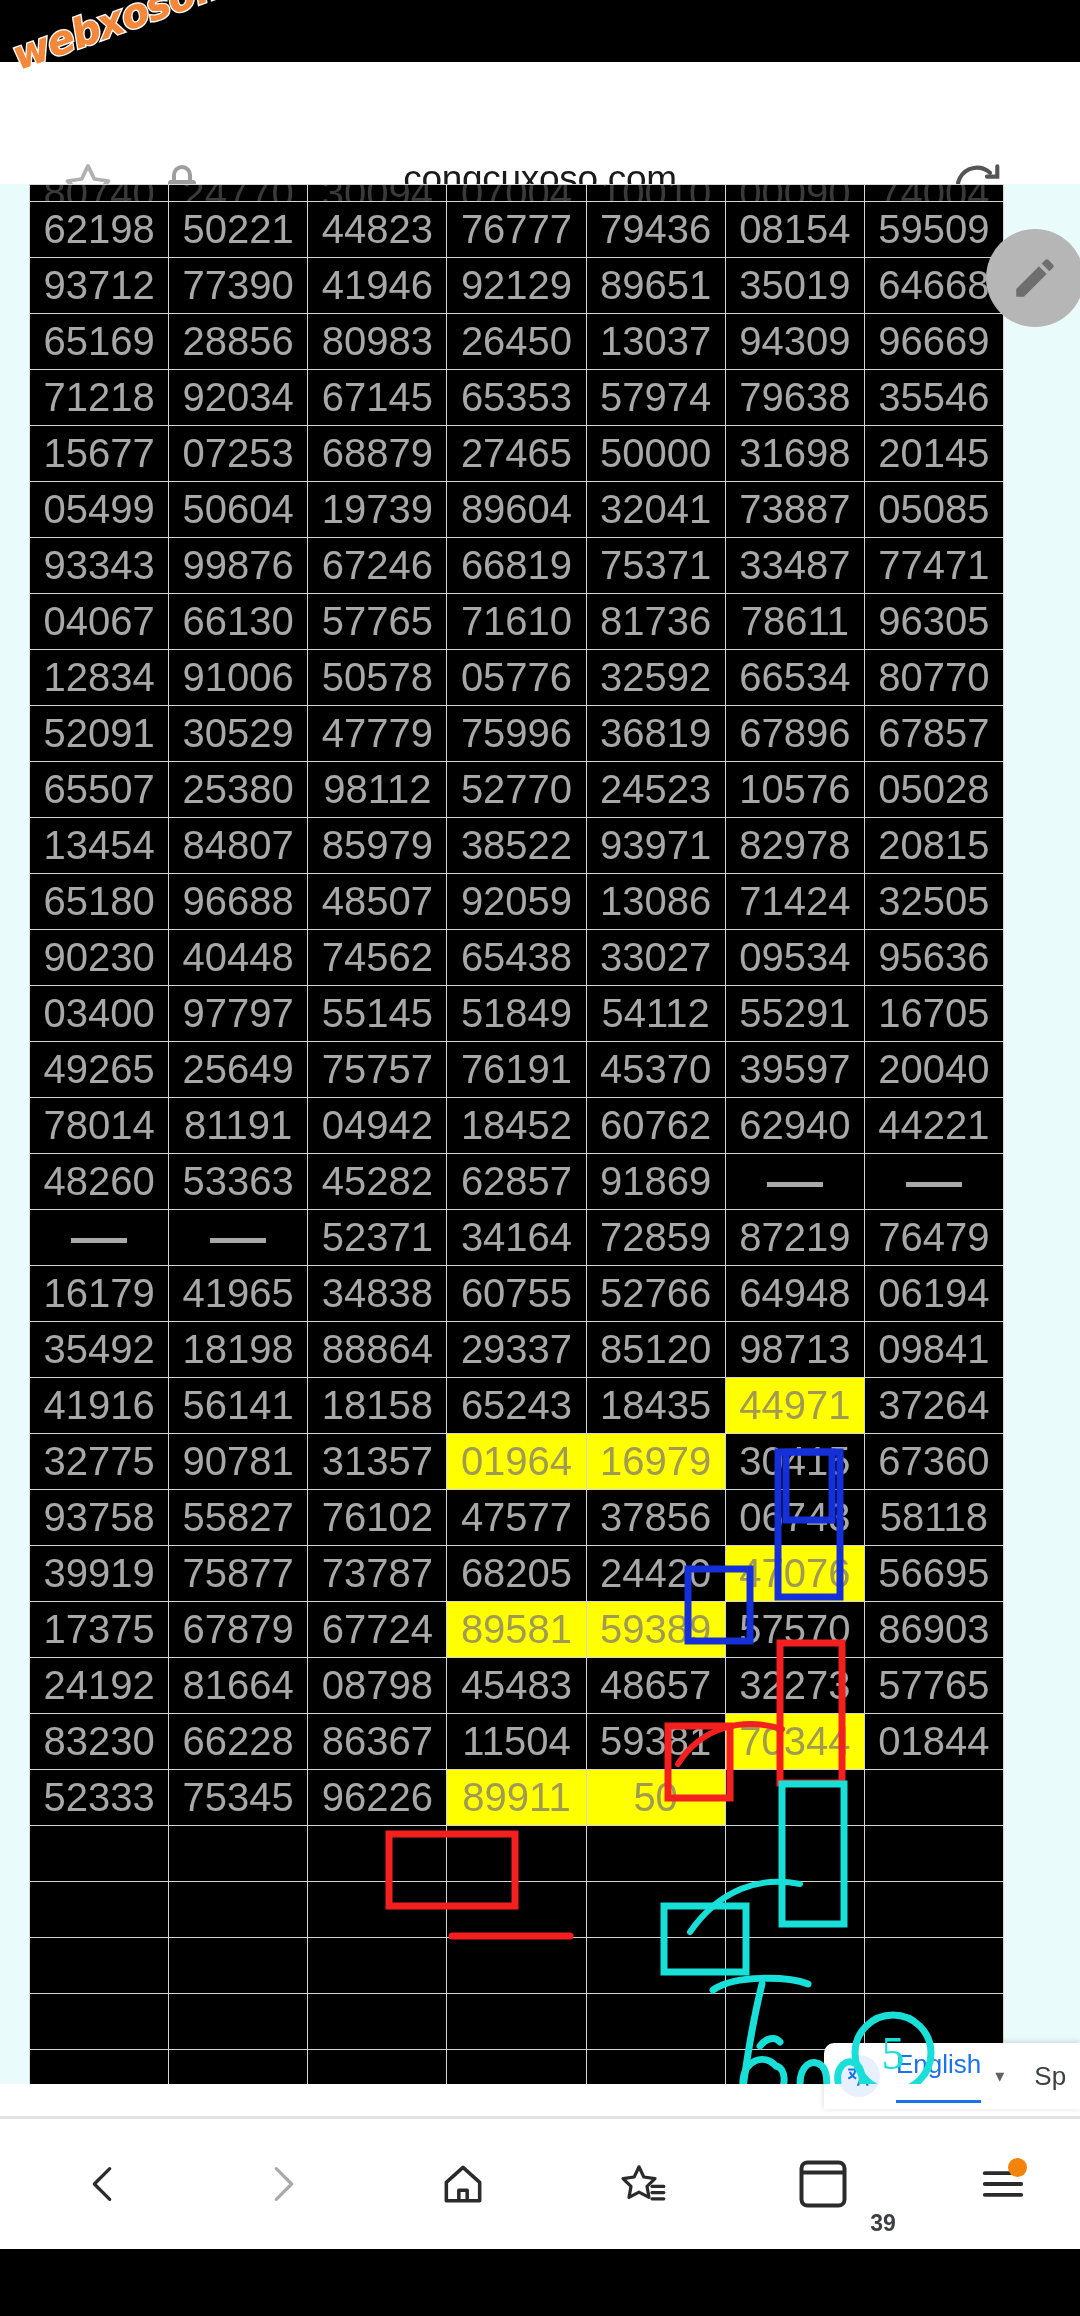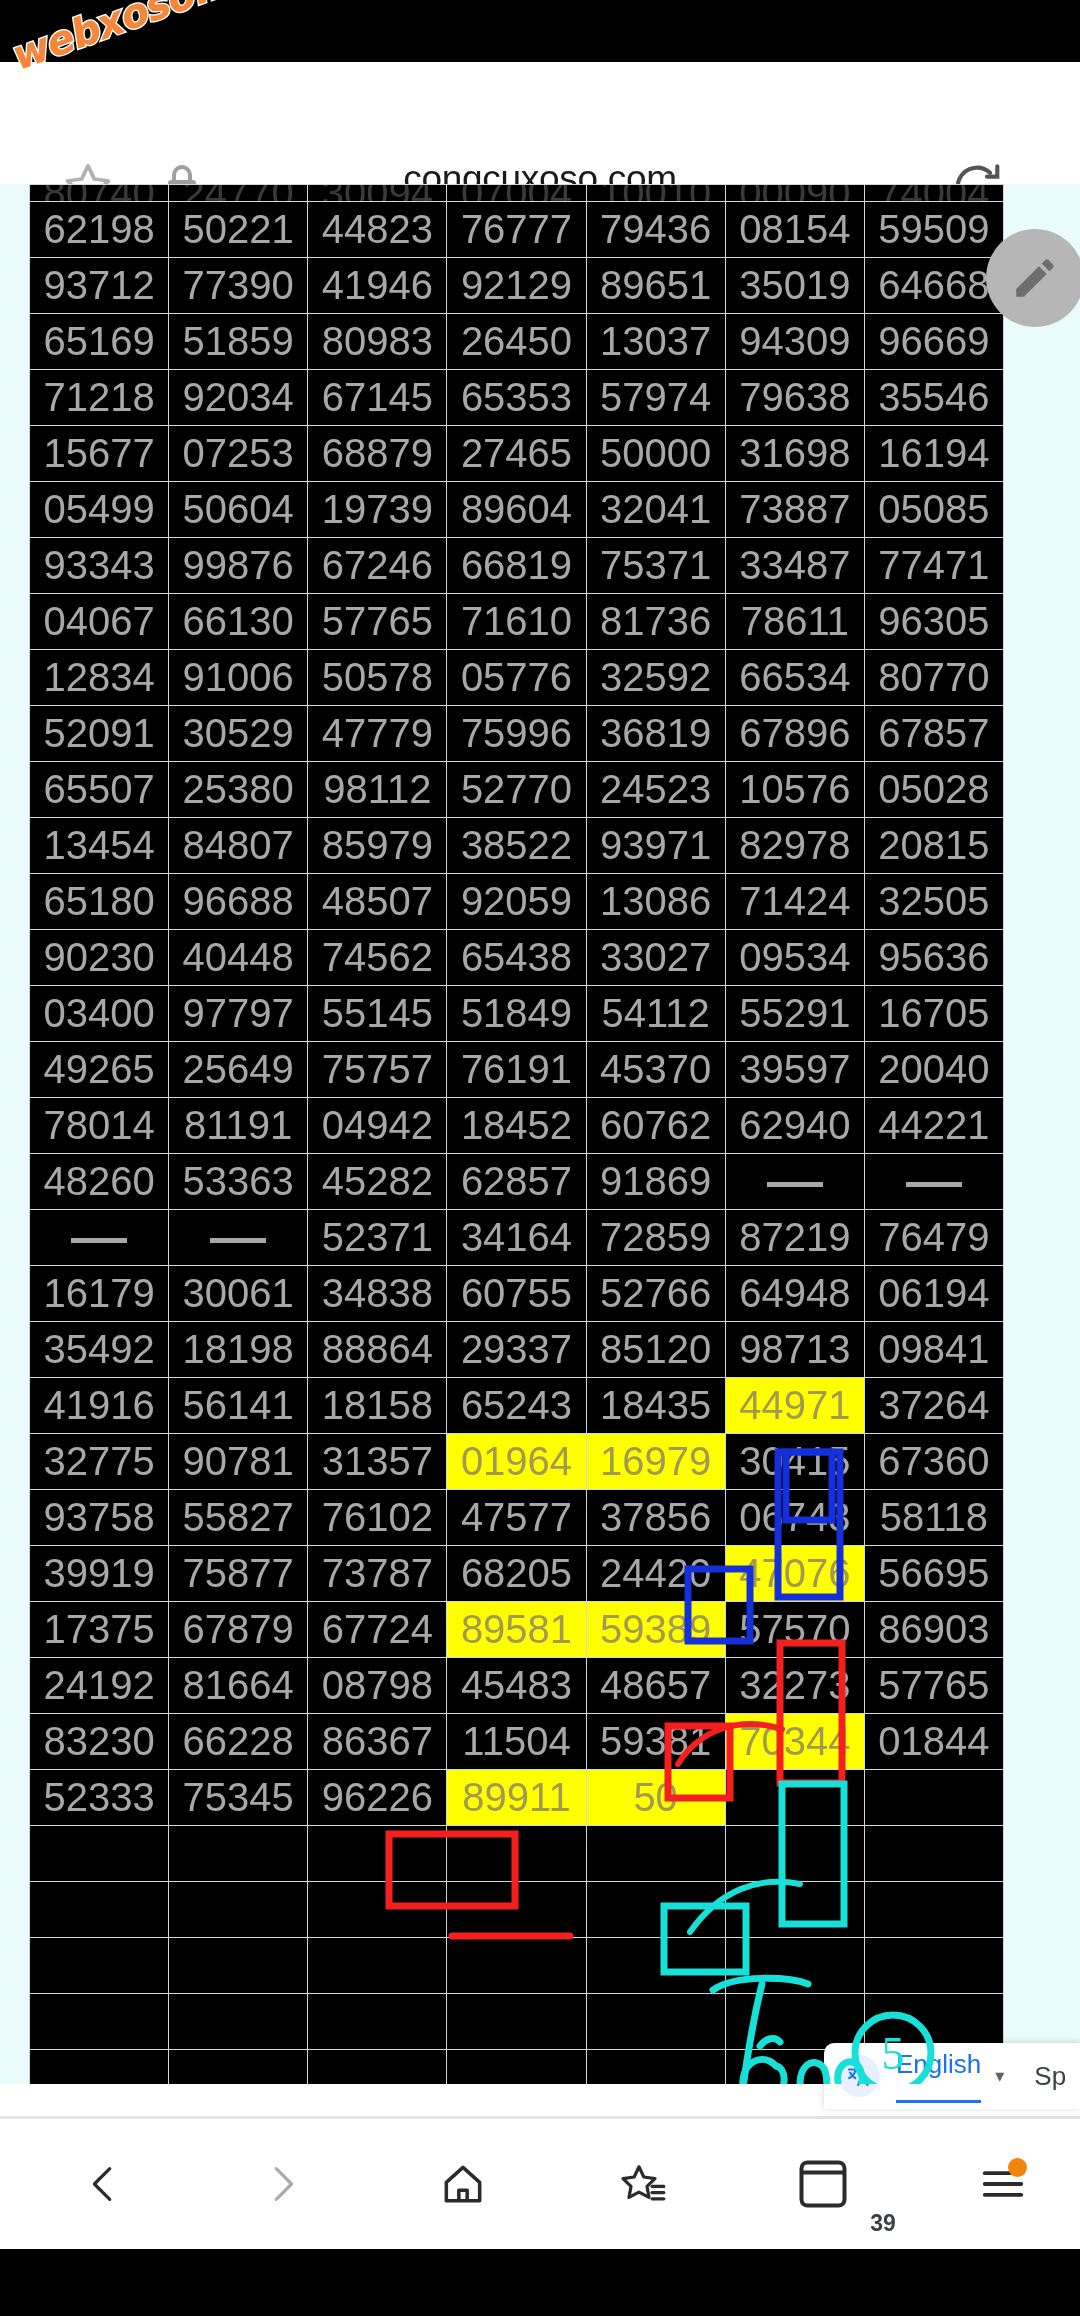--- a/index.html
+++ b/index.html
@@ -225,21 +225,21 @@
           <td>93712</td>
           <td>77390</td>
           <td>41946</td>
           <td>92129</td>
           <td>89651</td>
           <td>35019</td>
           <td>64668</td>
         </tr>
         <tr>
           <td>65169</td>
-          <td>51859</td>
+          <td>28856</td>
           <td>80983</td>
           <td>26450</td>
           <td>13037</td>
           <td>94309</td>
           <td>96669</td>
         </tr>
         <tr>
           <td>71218</td>
           <td>92034</td>
           <td>67145</td>
@@ -248,21 +248,21 @@
           <td>79638</td>
           <td>35546</td>
         </tr>
         <tr>
           <td>15677</td>
           <td>07253</td>
           <td>68879</td>
           <td>27465</td>
           <td>50000</td>
           <td>31698</td>
-          <td>16194</td>
+          <td>20145</td>
         </tr>
         <tr>
           <td>05499</td>
           <td>50604</td>
           <td>19739</td>
           <td>89604</td>
           <td>32041</td>
           <td>73887</td>
           <td>05085</td>
         </tr>
@@ -378,21 +378,21 @@
           <td class="dash"><span></span></td>
           <td class="dash"><span></span></td>
           <td>52371</td>
           <td>34164</td>
           <td>72859</td>
           <td>87219</td>
           <td>76479</td>
         </tr>
         <tr>
           <td>16179</td>
-          <td>30061</td>
+          <td>41965</td>
           <td>34838</td>
           <td>60755</td>
           <td>52766</td>
           <td>64948</td>
           <td>06194</td>
         </tr>
         <tr>
           <td>35492</td>
           <td>18198</td>
           <td>88864</td>

